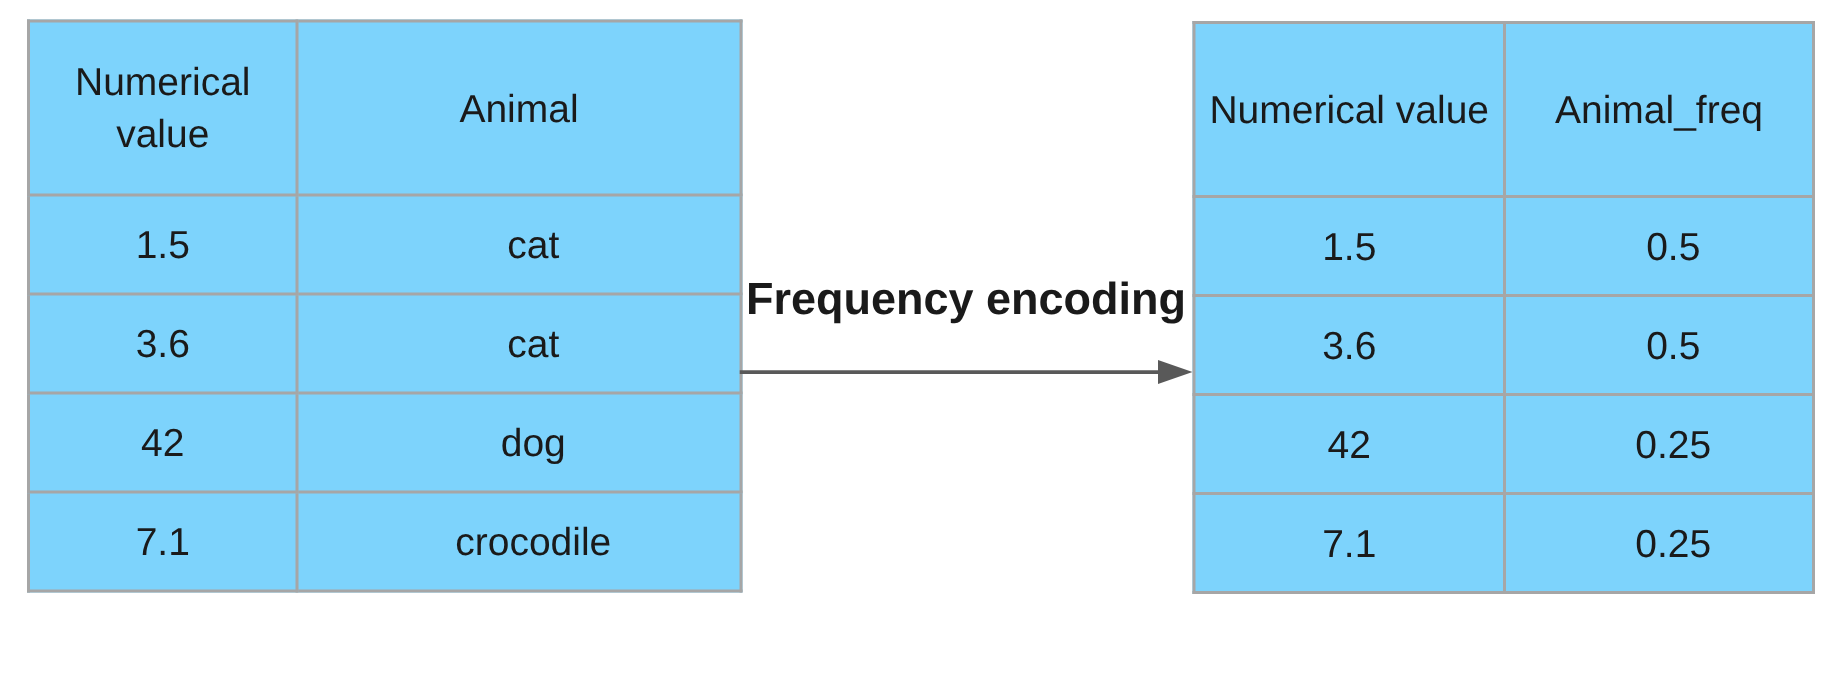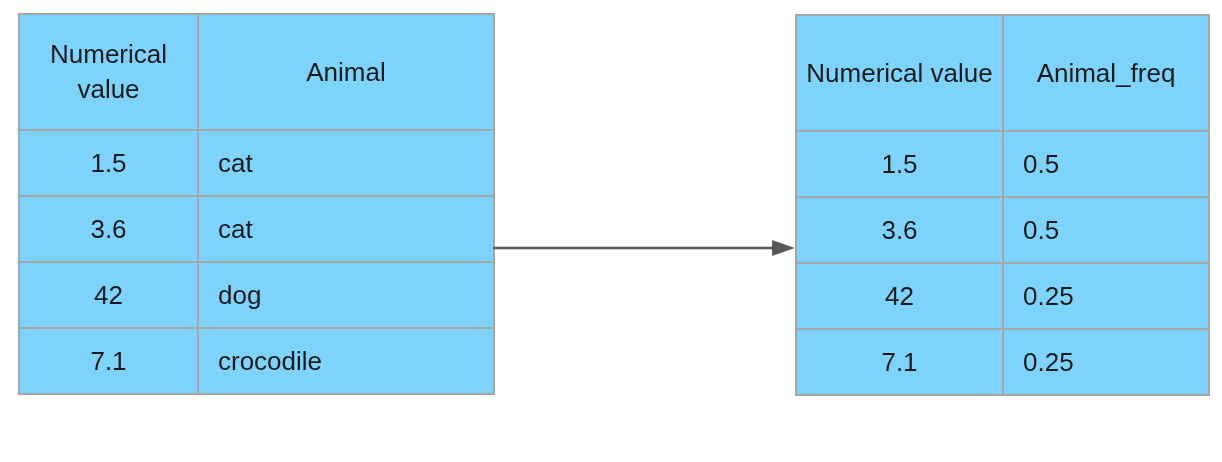--- a/index.html
+++ b/index.html
@@ -24,21 +24,21 @@
     border: 2px solid #a6a6a6;
     font-weight: normal;
     vertical-align: middle;
     padding: 0;
     overflow: hidden;
   }
   .data-table thead tr { height: 116px; }
   .data-table tbody tr { height: 66px; }
   .data-table th { text-align: center; padding: 0 6px; }
   td.cell-num { text-align: center; }
-  td.cell-txt { text-align: left; padding-left: 19px; }
+  td.cell-txt { text-align: center; padding-left: 19px; }
 
   .table-left  { left: 18px;  top: 13px; width: 475px; }
   .table-left  col.c1 { width: 179px; }
   .table-left  col.c2 { width: 296px; }
 
   .table-right { left: 795px; top: 14px; width: 413px; }
   .table-right col.c1 { width: 207px; }
   .table-right col.c2 { width: 206px; }
 
   .transform-label {
@@ -89,20 +89,21 @@
         <td class="cell-num">42</td>
         <td class="cell-txt">dog</td>
       </tr>
       <tr>
         <td class="cell-num">7.1</td>
         <td class="cell-txt">crocodile</td>
       </tr>
     </tbody>
   </table>
 
+  <div class="transform-label">Frequency encoding</div>
   <div class="arrow-wrap">
     <svg width="304" height="26" viewBox="0 0 304 26" xmlns="http://www.w3.org/2000/svg">
       <line x1="0" y1="13" x2="280" y2="13" stroke="#595959" stroke-width="2.5"></line>
       <polygon points="279,5 302,13 279,21" fill="#595959"></polygon>
     </svg>
   </div>
 
   <table class="data-table table-right">
     <colgroup>
         <col class="c1">

